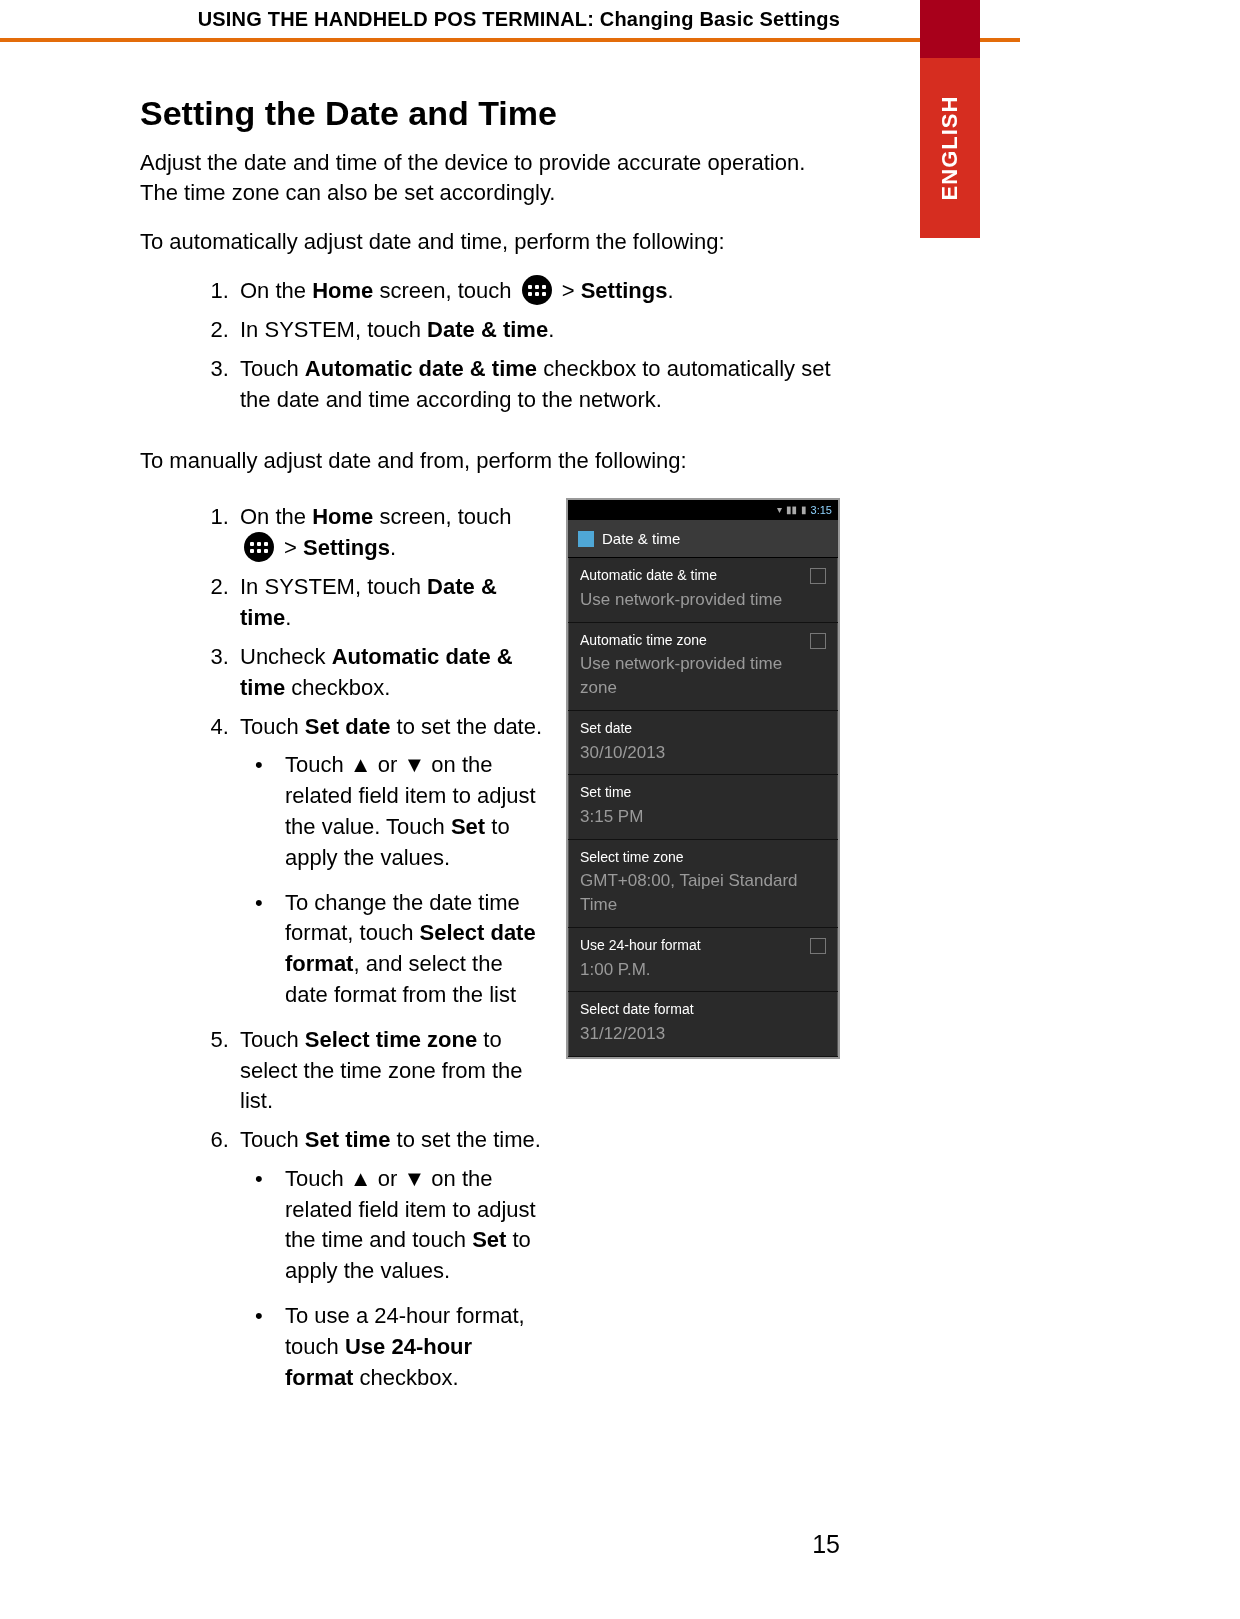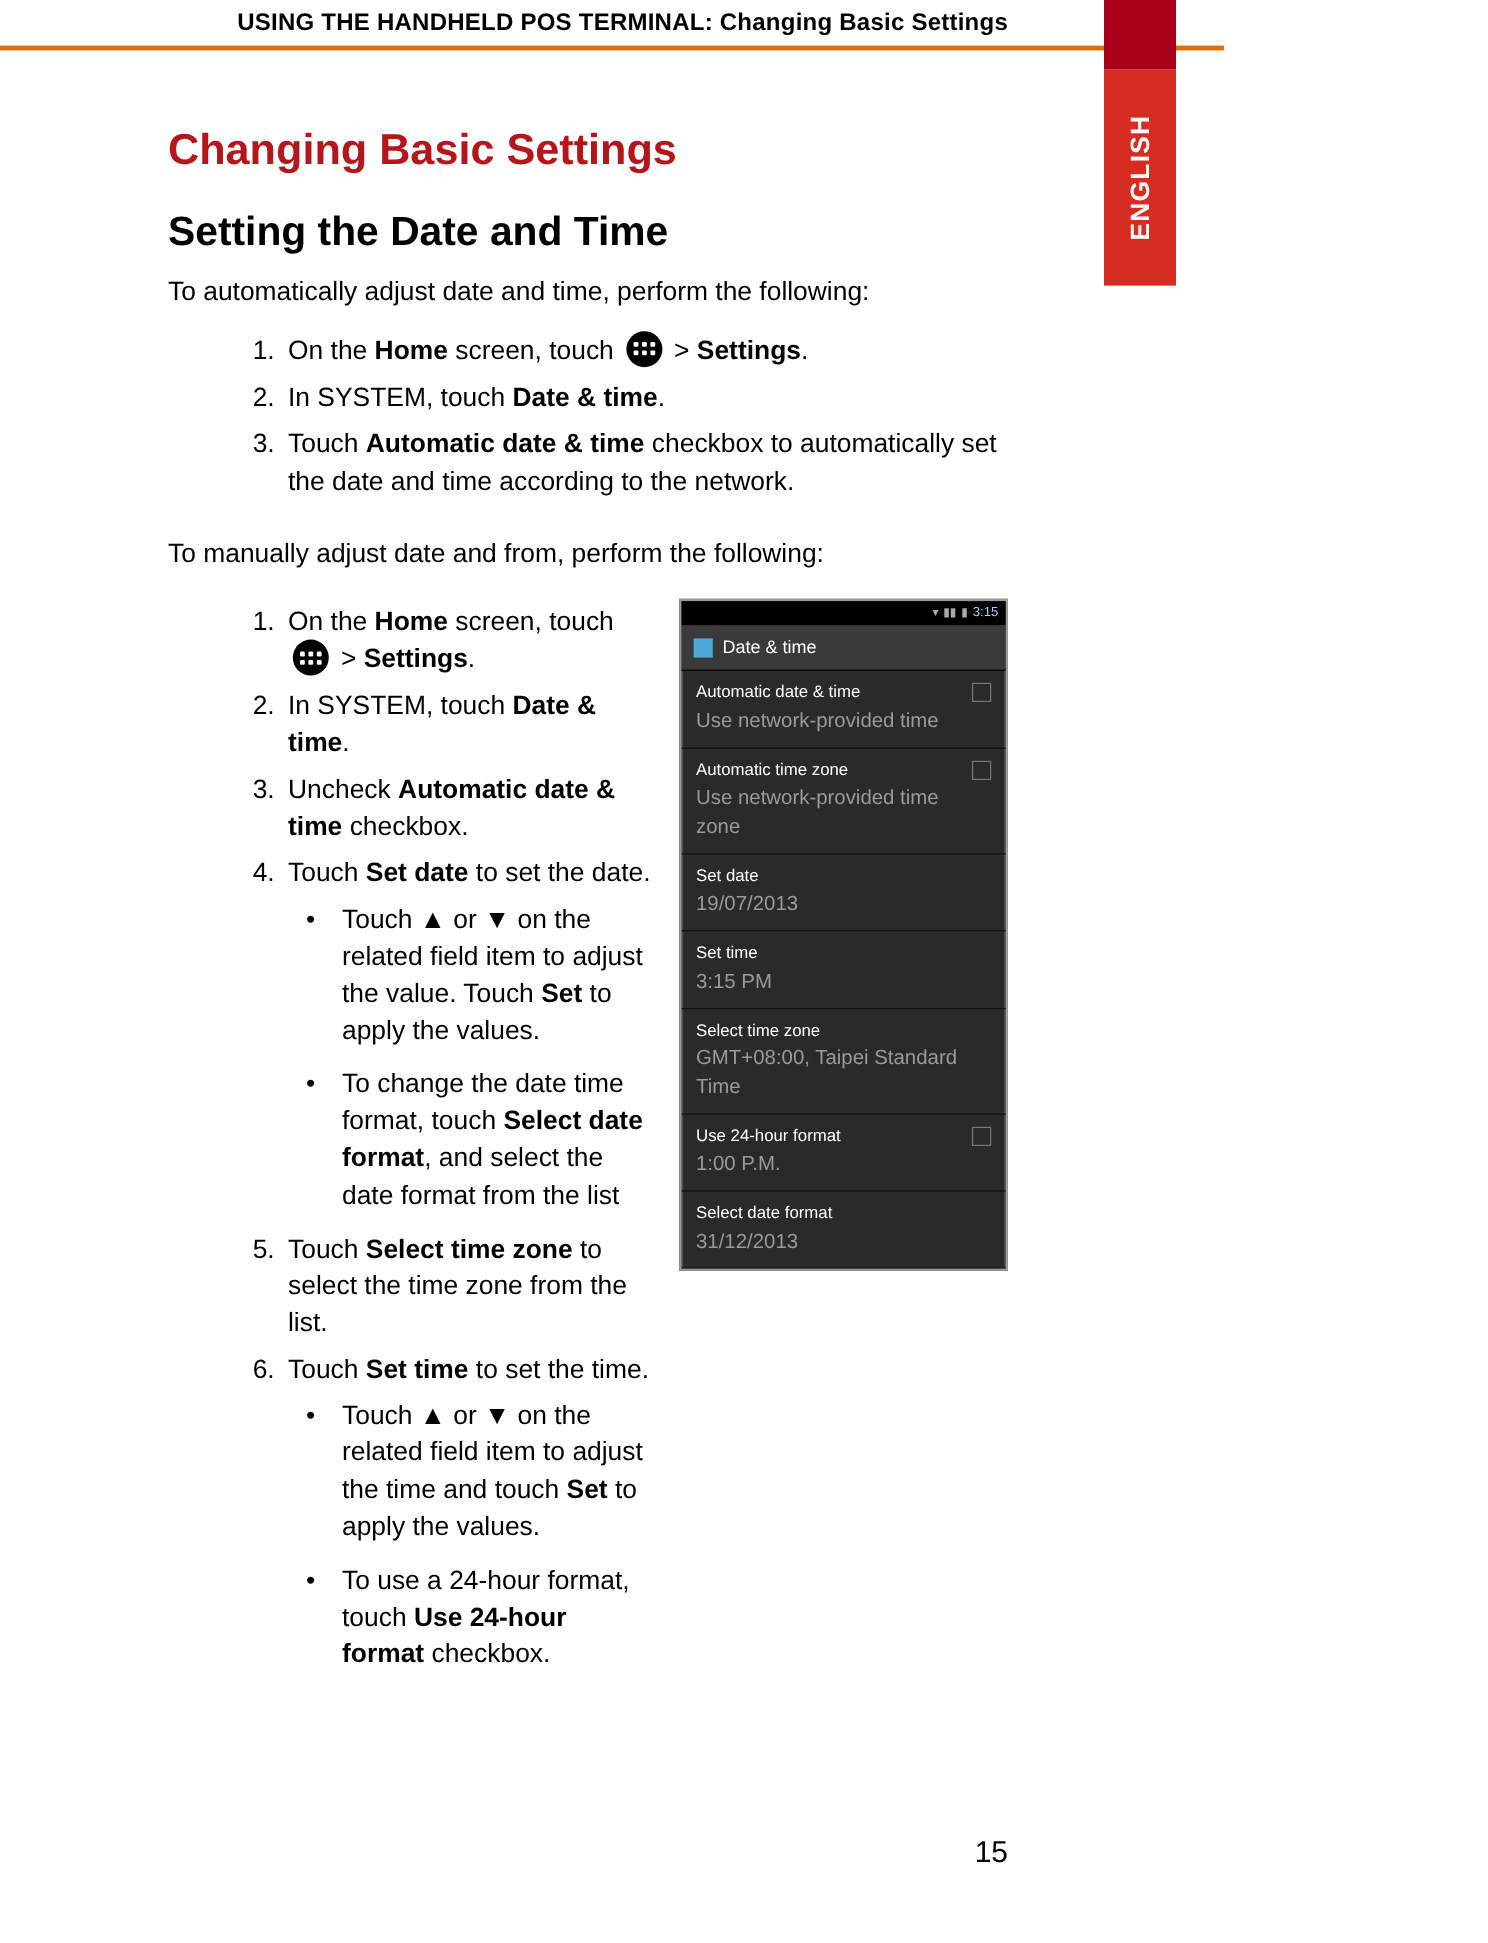--- a/index.html
+++ b/index.html
@@ -220,22 +220,22 @@
   <div class="header-area">
     <div class="header-title">USING THE HANDHELD POS TERMINAL: Changing Basic Settings</div>
     <div class="header-line"></div>
   </div>
   <div class="red-block"></div>
   <div class="lang-tab">
     <span>ENGLISH</span>
   </div>
 
   <div class="content">
-    <h1>Changing Basic Settings</h1>
     <h2>Setting the Date and Time</h2>
+    <p>Adjust the date and time of the device to provide accurate operation. The time zone can also be set accordingly.</p>
 
     <p>To automatically adjust date and time, perform the following:</p>
 
     <div class="indent-block">
       <ol class="main">
         <li>
           <span>On the </span><span class="bold">Home</span><span> screen, touch </span><span class="apps-icon">
               <span class="dots">
                 <span></span>
                 <span></span>
@@ -330,21 +330,21 @@
             <div class="row check">
               <div>
                 <div class="t">Automatic time zone</div>
                 <div class="s">Use network-provided time zone</div>
               </div>
               <div class="cb"></div>
             </div>
             <div class="row">
               <div>
                 <div class="t">Set date</div>
-                <div class="s">19/07/2013</div>
+                <div class="s">30/10/2013</div>
               </div>
             </div>
             <div class="row">
               <div>
                 <div class="t">Set time</div>
                 <div class="s">3:15 PM</div>
               </div>
             </div>
             <div class="row">
               <div>

